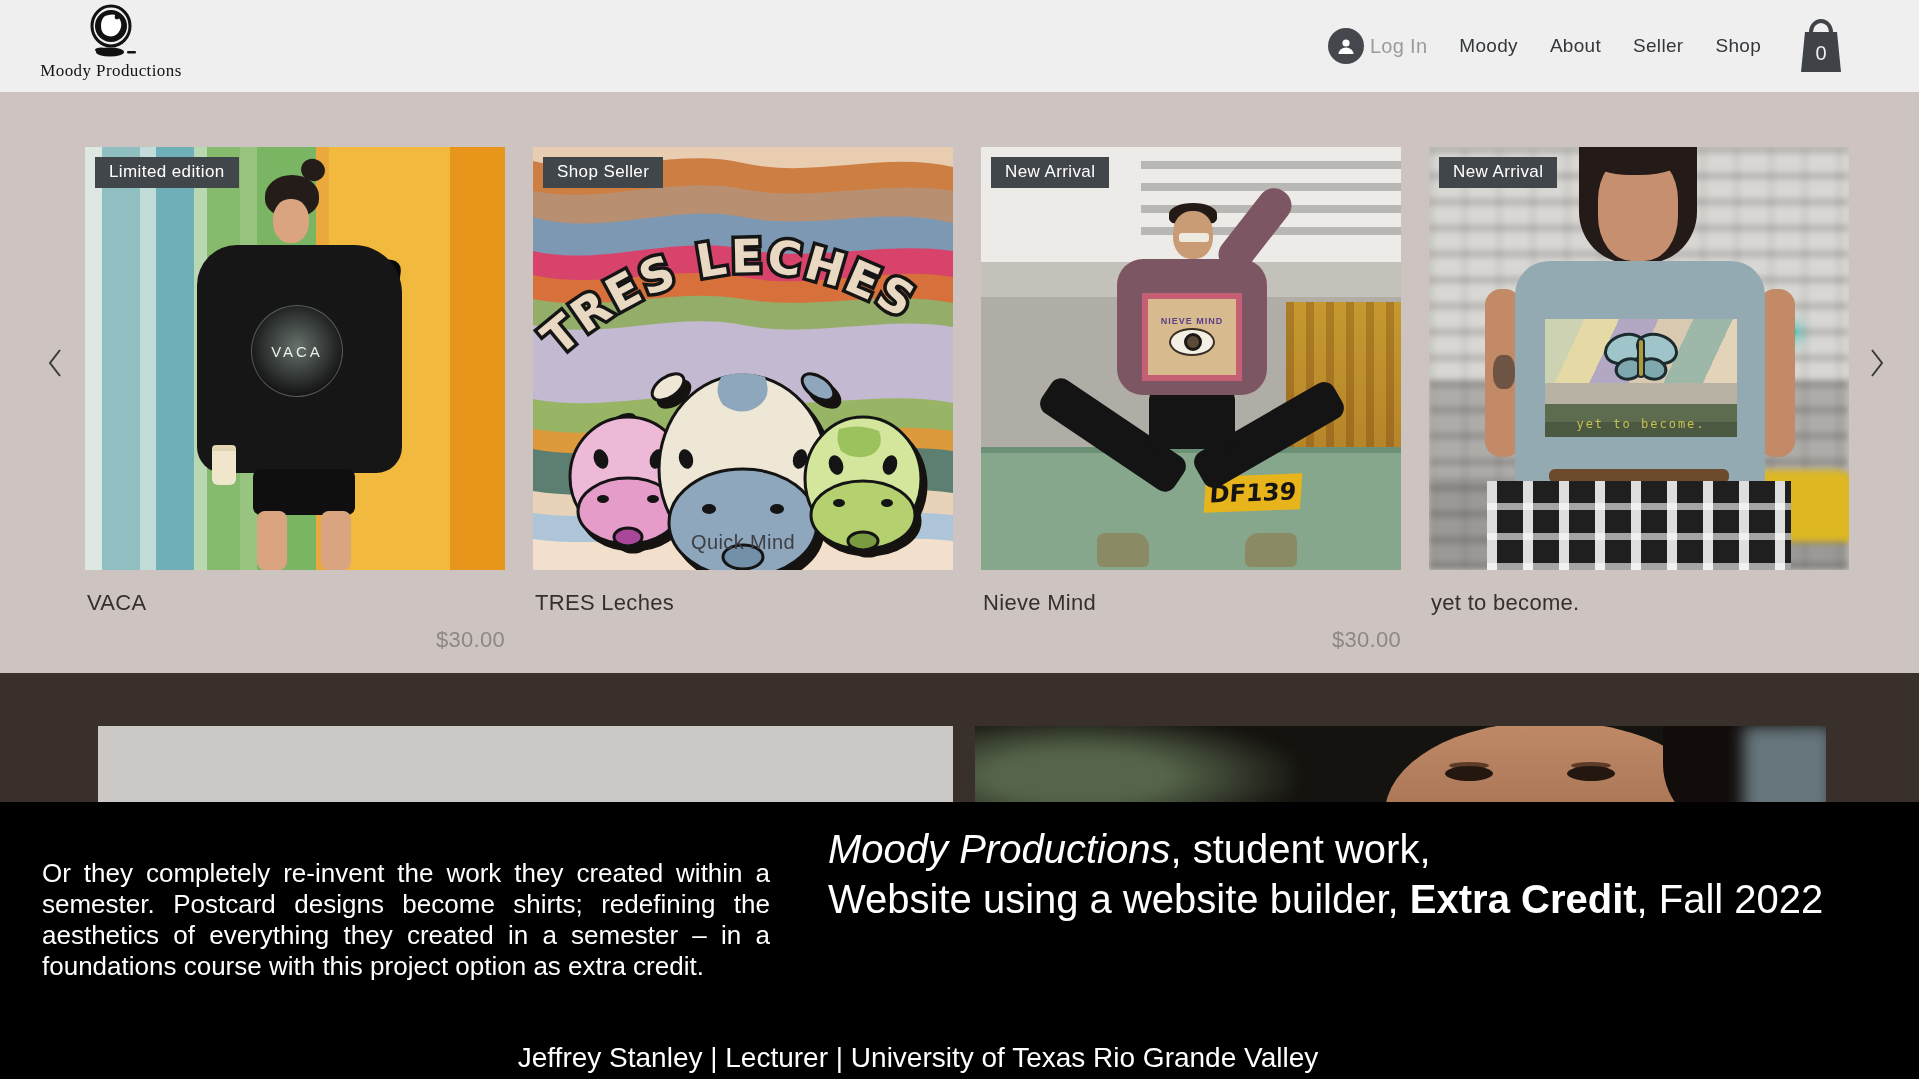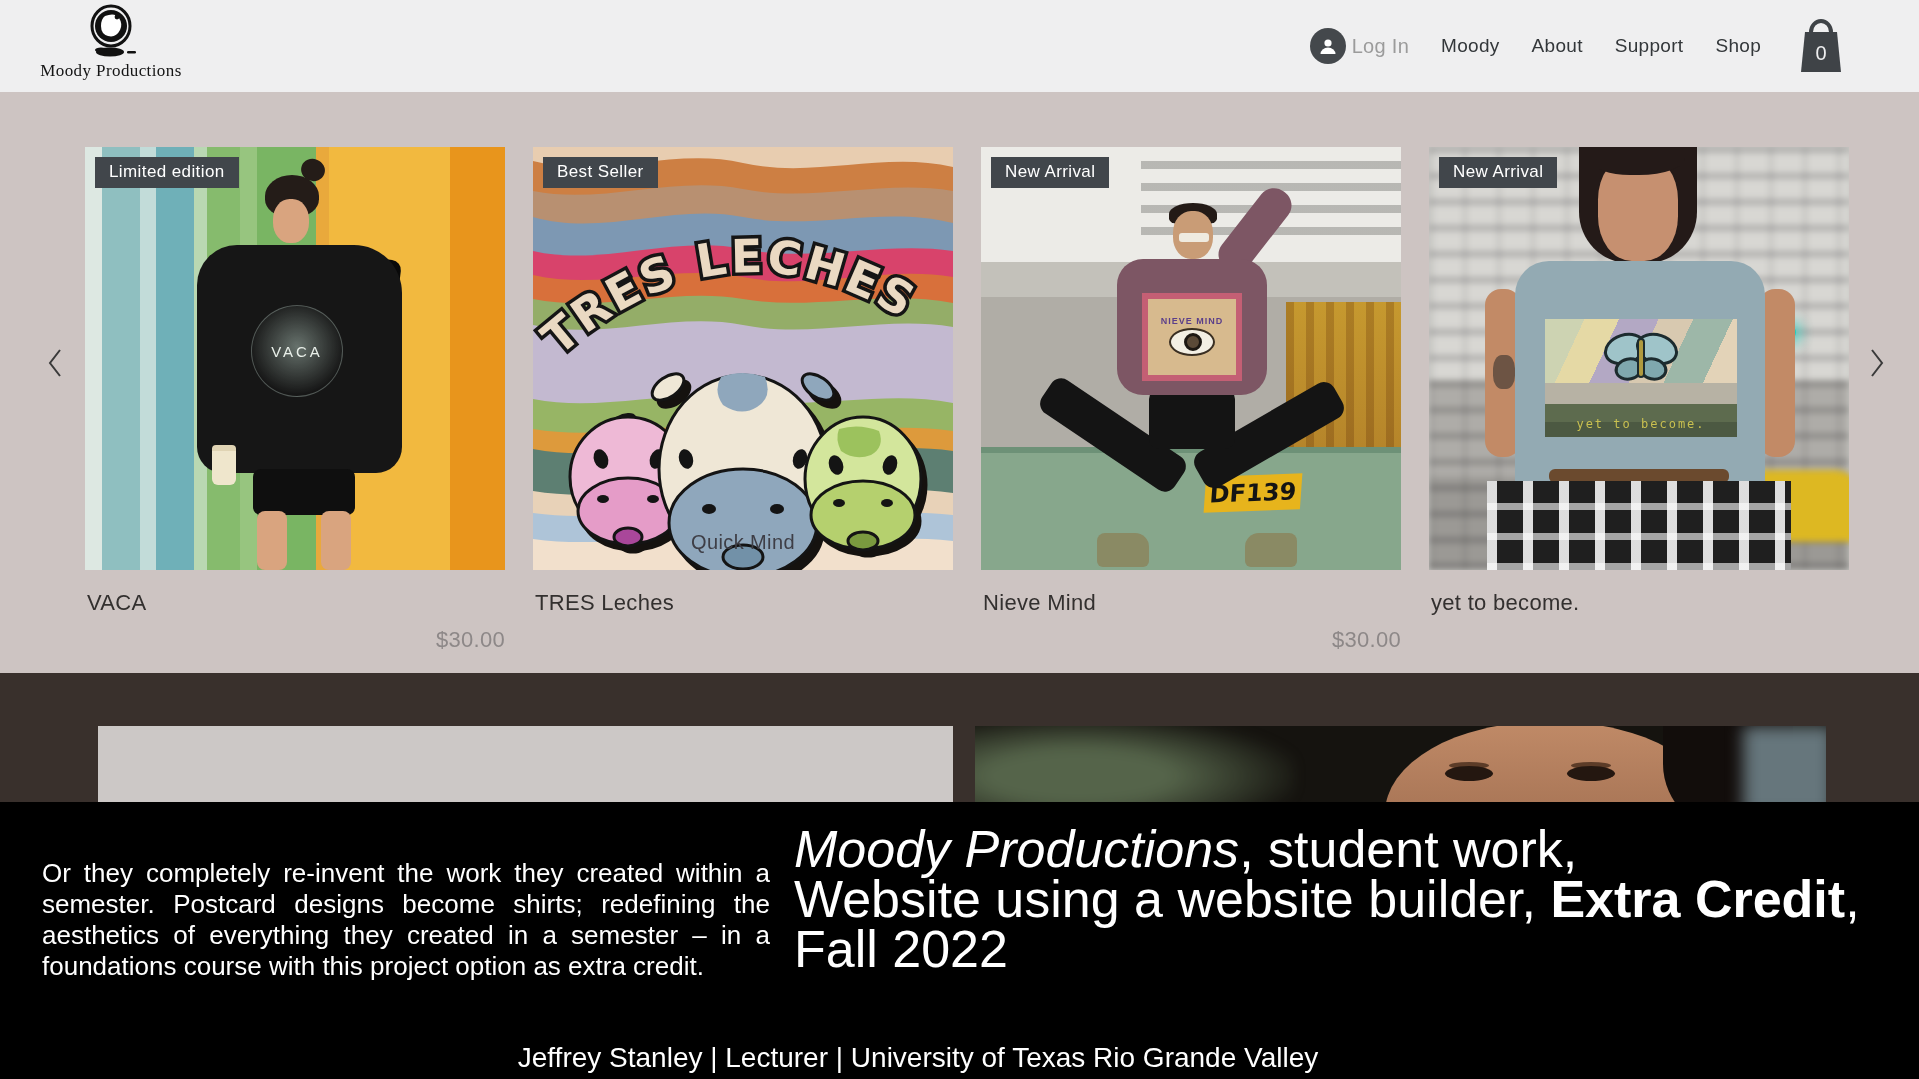--- a/index.html
+++ b/index.html
@@ -105,21 +105,21 @@
     background:radial-gradient(ellipse at 40% 50%, #55644a 0 30%, rgba(20,18,14,0) 75%); filter:blur(6px); }
   .car-face { position:absolute; left:410px; top:-4px; width:330px; height:190px; border-radius:48%;
     background:linear-gradient(180deg,#c08a67,#8f5f44); }
   .car-eye { position:absolute; top:40px; width:48px; height:15px; background:#241710; border-radius:50%; box-shadow:0 -8px 0 -4px rgba(70,42,26,.8); }
   .car-hair { position:absolute; left:688px; top:-10px; width:130px; height:120px; background:#120d0b; border-radius:0 0 0 60%; }
   .car-win2 { position:absolute; left:768px; top:0; width:90px; height:90px; background:#66767c; filter:blur(8px); }
 
   
   .overlay { position:absolute; top:802px; left:0; width:1919px; height:277px; background:#000; }
   .para { position:absolute; left:42px; top:56px; width:728px; font-size:26px; line-height:31px; color:#fff; text-align:justify; }
-  .heading { position:absolute; left:794px; top:22px; width:1092px; color:#fff; font-size:52px; line-height:50px; }
+  .heading { position:absolute; left:828px; top:22px; width:1092px; color:#fff; font-size:40px; line-height:50px; }
   .heading .it { font-style:italic; }
   .heading .b { font-weight:bold; }
   .credit { position:absolute; left:0; top:240px; width:1836px; text-align:center; color:#fff; font-size:28px; }
 </style>
 </head>
 <body>
 
 <div id="app">
 
   <header>
@@ -140,21 +140,21 @@
         <span class="avatar">
           <svg width="20" height="20" viewBox="0 0 20 20">
             <circle cx="10" cy="7" r="3.6" fill="#fff"></circle>
             <path d="M2.5,18 a7.5,6.5 0 0 1 15,0 Z" fill="#fff"></path>
           </svg>
         </span>
         <span class="login-label">Log In</span>
       </div>
       <a class="nav-link">Moody</a>
       <a class="nav-link">About</a>
-      <a class="nav-link">Support</a>
+      <a class="nav-link">Seller</a>
       <a class="nav-link">Shop</a>
       <div class="cart">
         <svg width="48" height="60" viewBox="0 0 48 60">
           <path d="M14,16 a10,11 0 0 1 20,0" fill="none" stroke="#3f4347" stroke-width="4"></path>
           <path d="M8,16 L40,16 L44,56 L4,56 Z" fill="#3f4347"></path>
         </svg>
         <span class="cart-count">0</span>
       </div>
     </nav>
   </header>
@@ -243,21 +243,21 @@
             <ellipse cx="354" cy="356" rx="6" ry="4" fill="#141414"></ellipse>
           </g>
 
           <g>
             <path id="arc" d="M26,210 Q 205,50 400,192" fill="none"></path>
             <text font-family="DejaVu Sans, sans-serif" font-size="46" font-weight="bold" fill="#ead9c2" stroke="#151515" stroke-width="7" paint-order="stroke" letter-spacing="3">
               <textPath href="#arc">TRES LECHES</textPath>
             </text>
           </g>
         </svg>
-        <span class="badge">Best Seller</span>
+        <span class="badge">Shop Seller</span>
         <div class="qview">Quick Mind</div>
       </div>
       <h3 class="pname">TRES Leches</h3>
     </article>
 
     <article class="card c3">
       <div class="pimg">
         <div class="art3">
           <div class="n-slats"></div>
           <div class="n-rust"></div>

